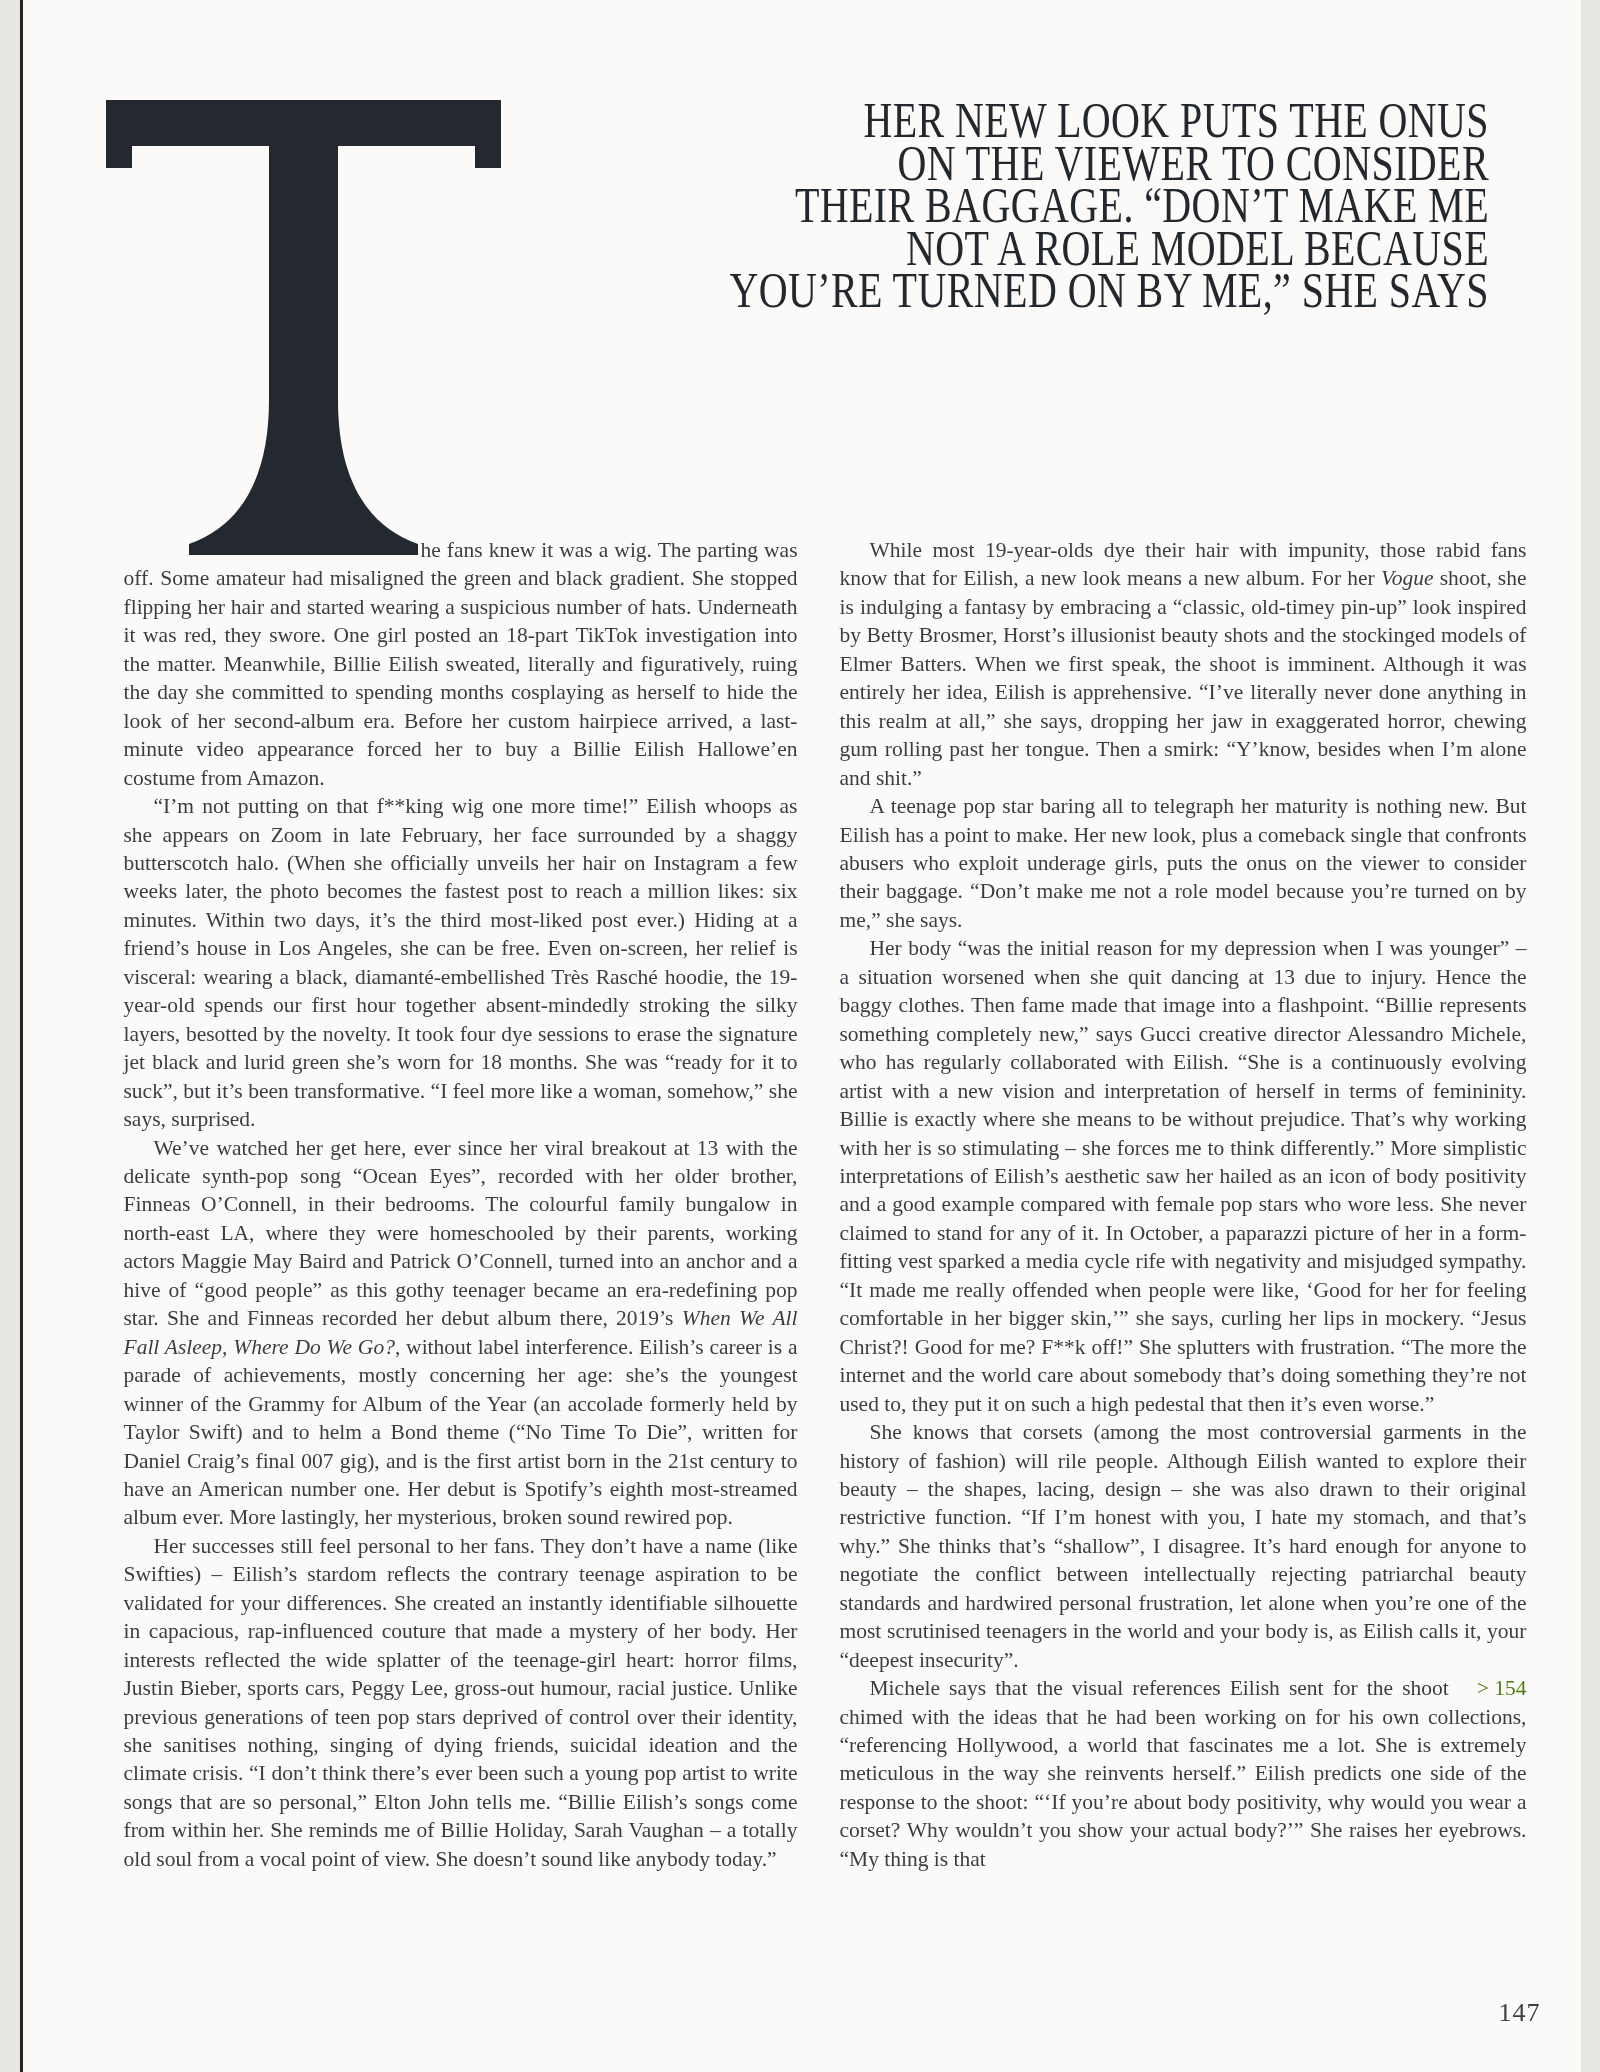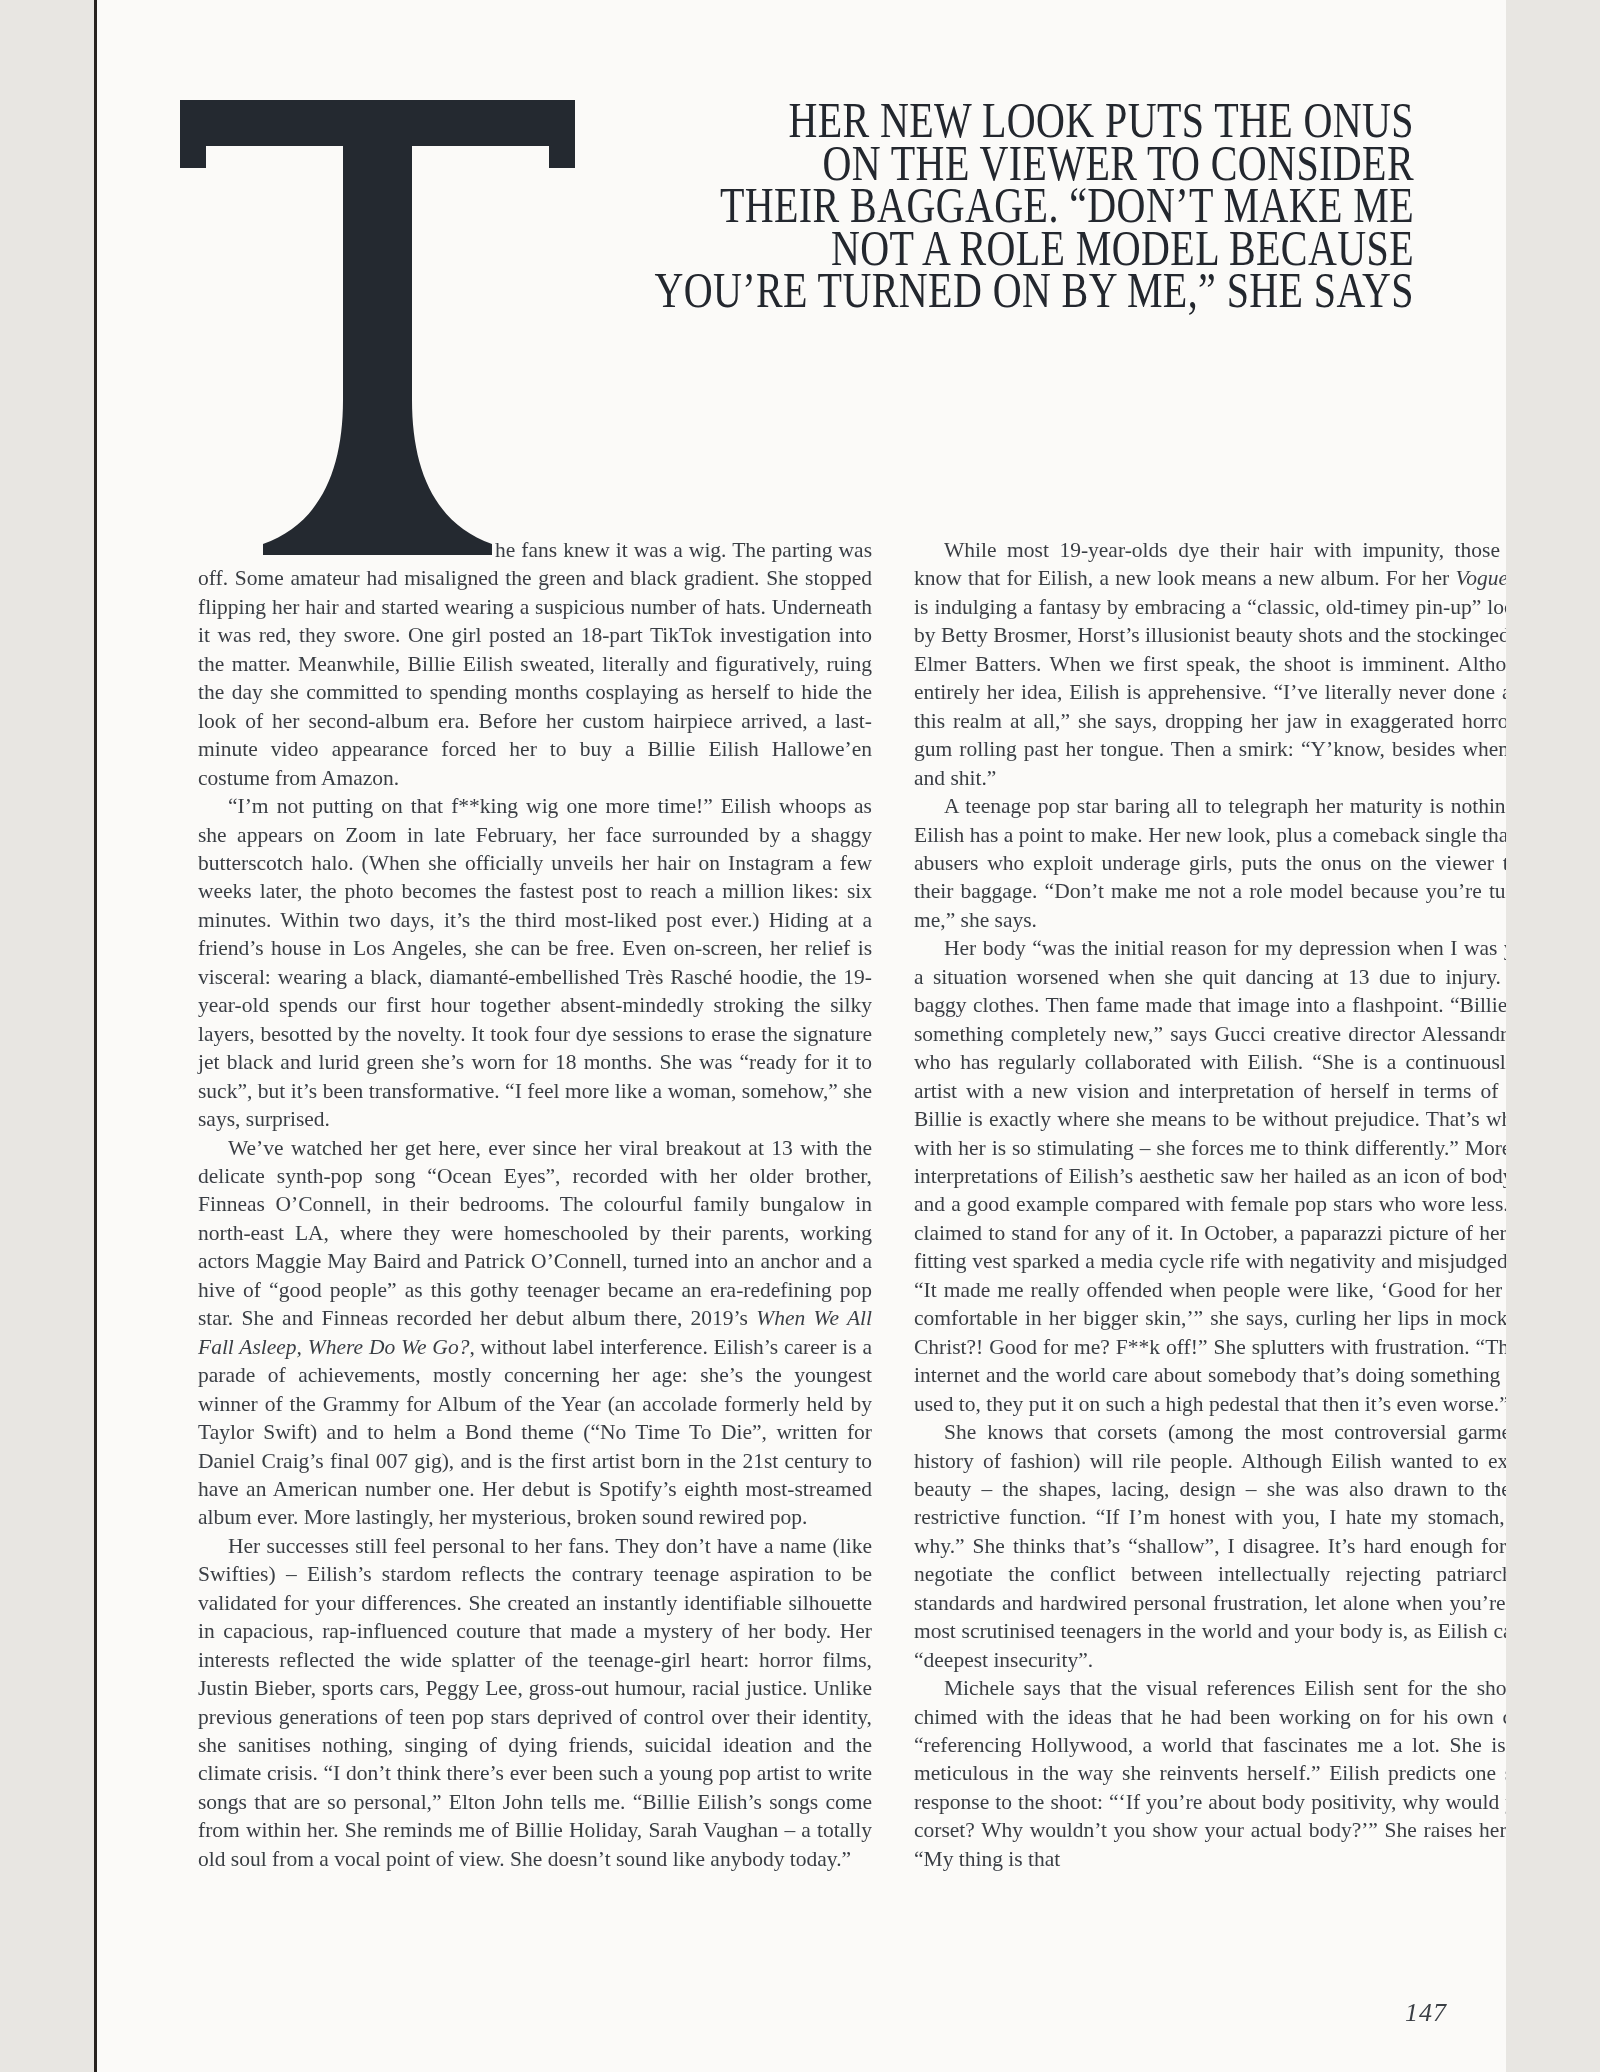--- a/index.html
+++ b/index.html
@@ -1,17 +1,17 @@
 <!DOCTYPE html>
 <html><head>
 <meta charset="utf-8">
 <style>
   html,body{margin:0;padding:0;background:#e8e6e2;}
   .page{
-    position:relative;width:1412px;height:2072px;margin:0 auto;
+    position:relative;width:1561px;height:2072px;margin:0 auto;
     background:#fbfaf8;overflow:hidden;
     font-family:"Liberation Serif",serif;
     -webkit-font-smoothing:antialiased;
   }
   .edge-line{position:absolute;left:0;top:0;width:3px;height:2072px;background:#27221f;}
 
   
   .pull-quote{
     position:absolute;top:99px;right:92px;width:980px;
     text-align:right;color:#23272e;
@@ -33,22 +33,22 @@
   }
   .col-left{left:104px;width:674px;}
   .col-right{left:820px;width:687px;}
   p.para{margin:0;padding:0;text-indent:30px;}
   p.para.drop-indent{text-indent:297px;}
   .run{font-style:normal;}
   .run.italic{font-style:italic;}
   .jump{float:right;margin-left:28px;text-indent:0;color:#4d7c0f;}
 
   .page-number{
-    position:absolute;right:59px;top:1998px;
-    font-style:italic;font-size:26px;color:#3b3f45;letter-spacing:1px;
+    position:absolute;right:40px;top:1998px;
+    font-size:26px;color:#3b3f45;letter-spacing:1px;
   }
 </style>
 </head>
 <body>
 
 <div class="page">
 
   <div class="edge-line"></div>
 
   <div class="pull-quote">

